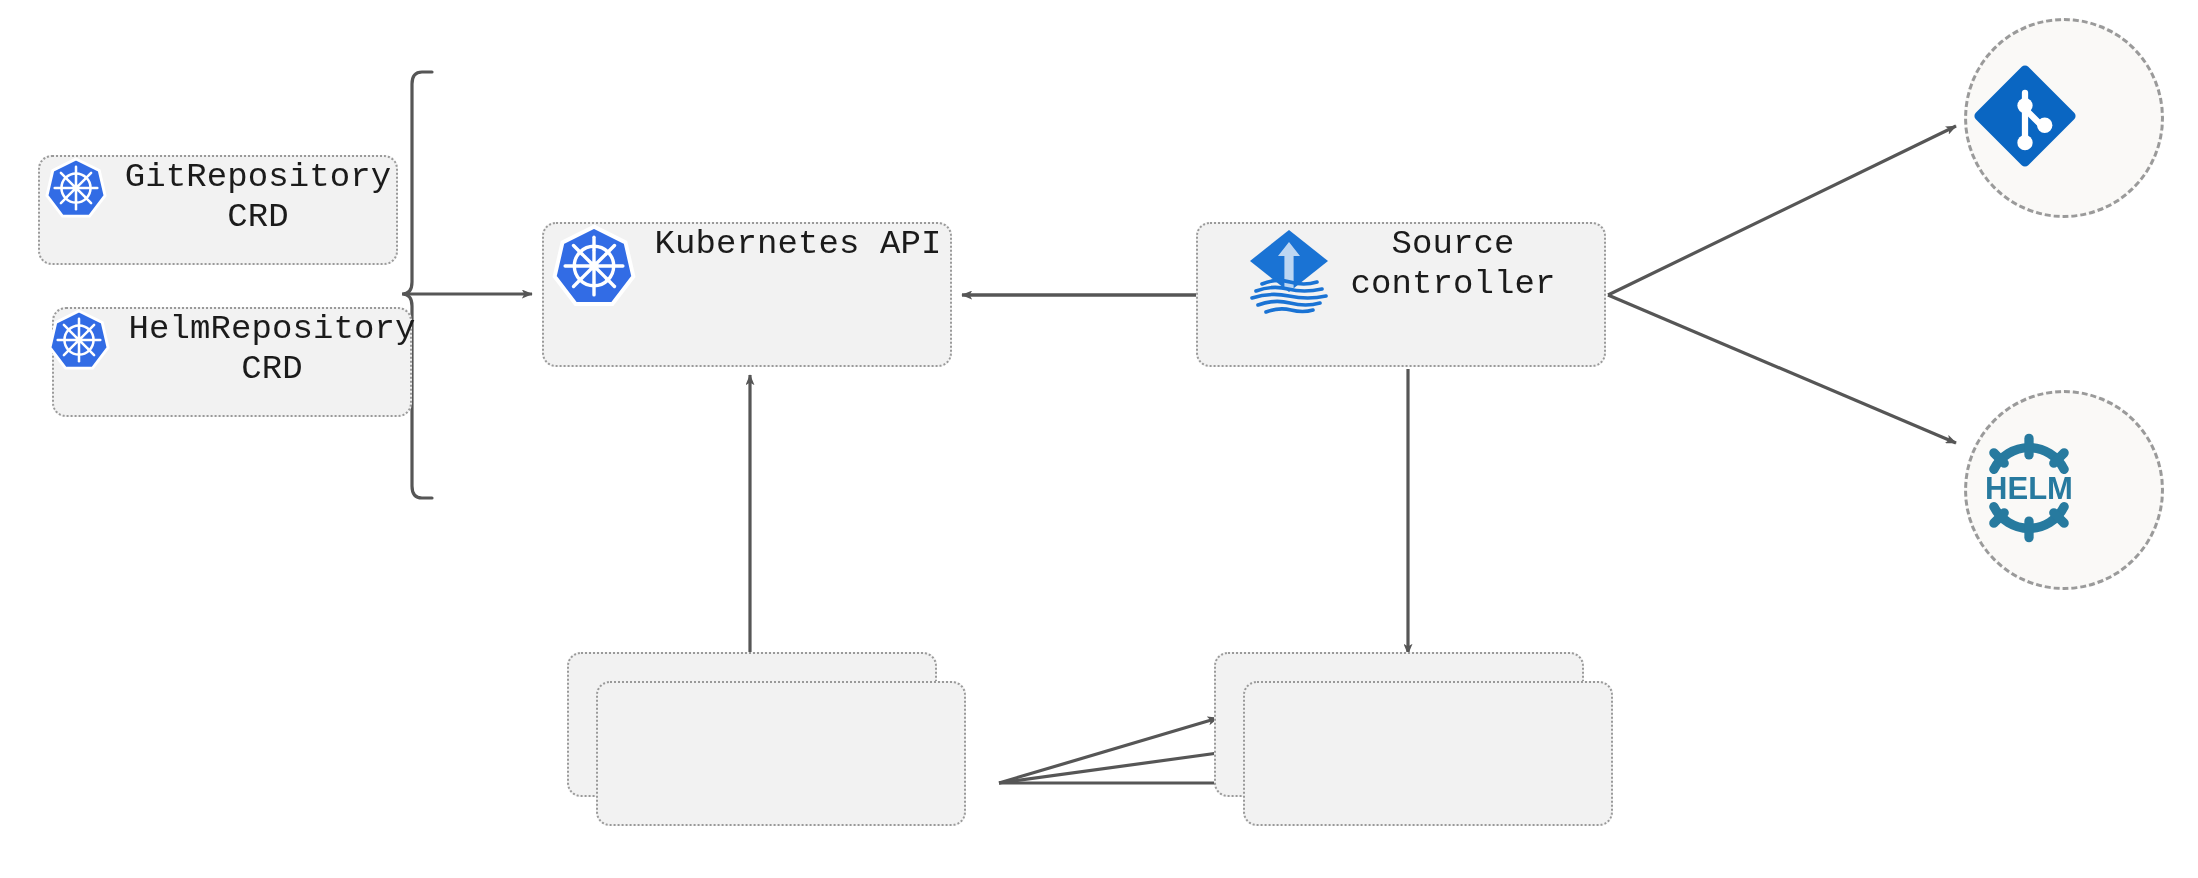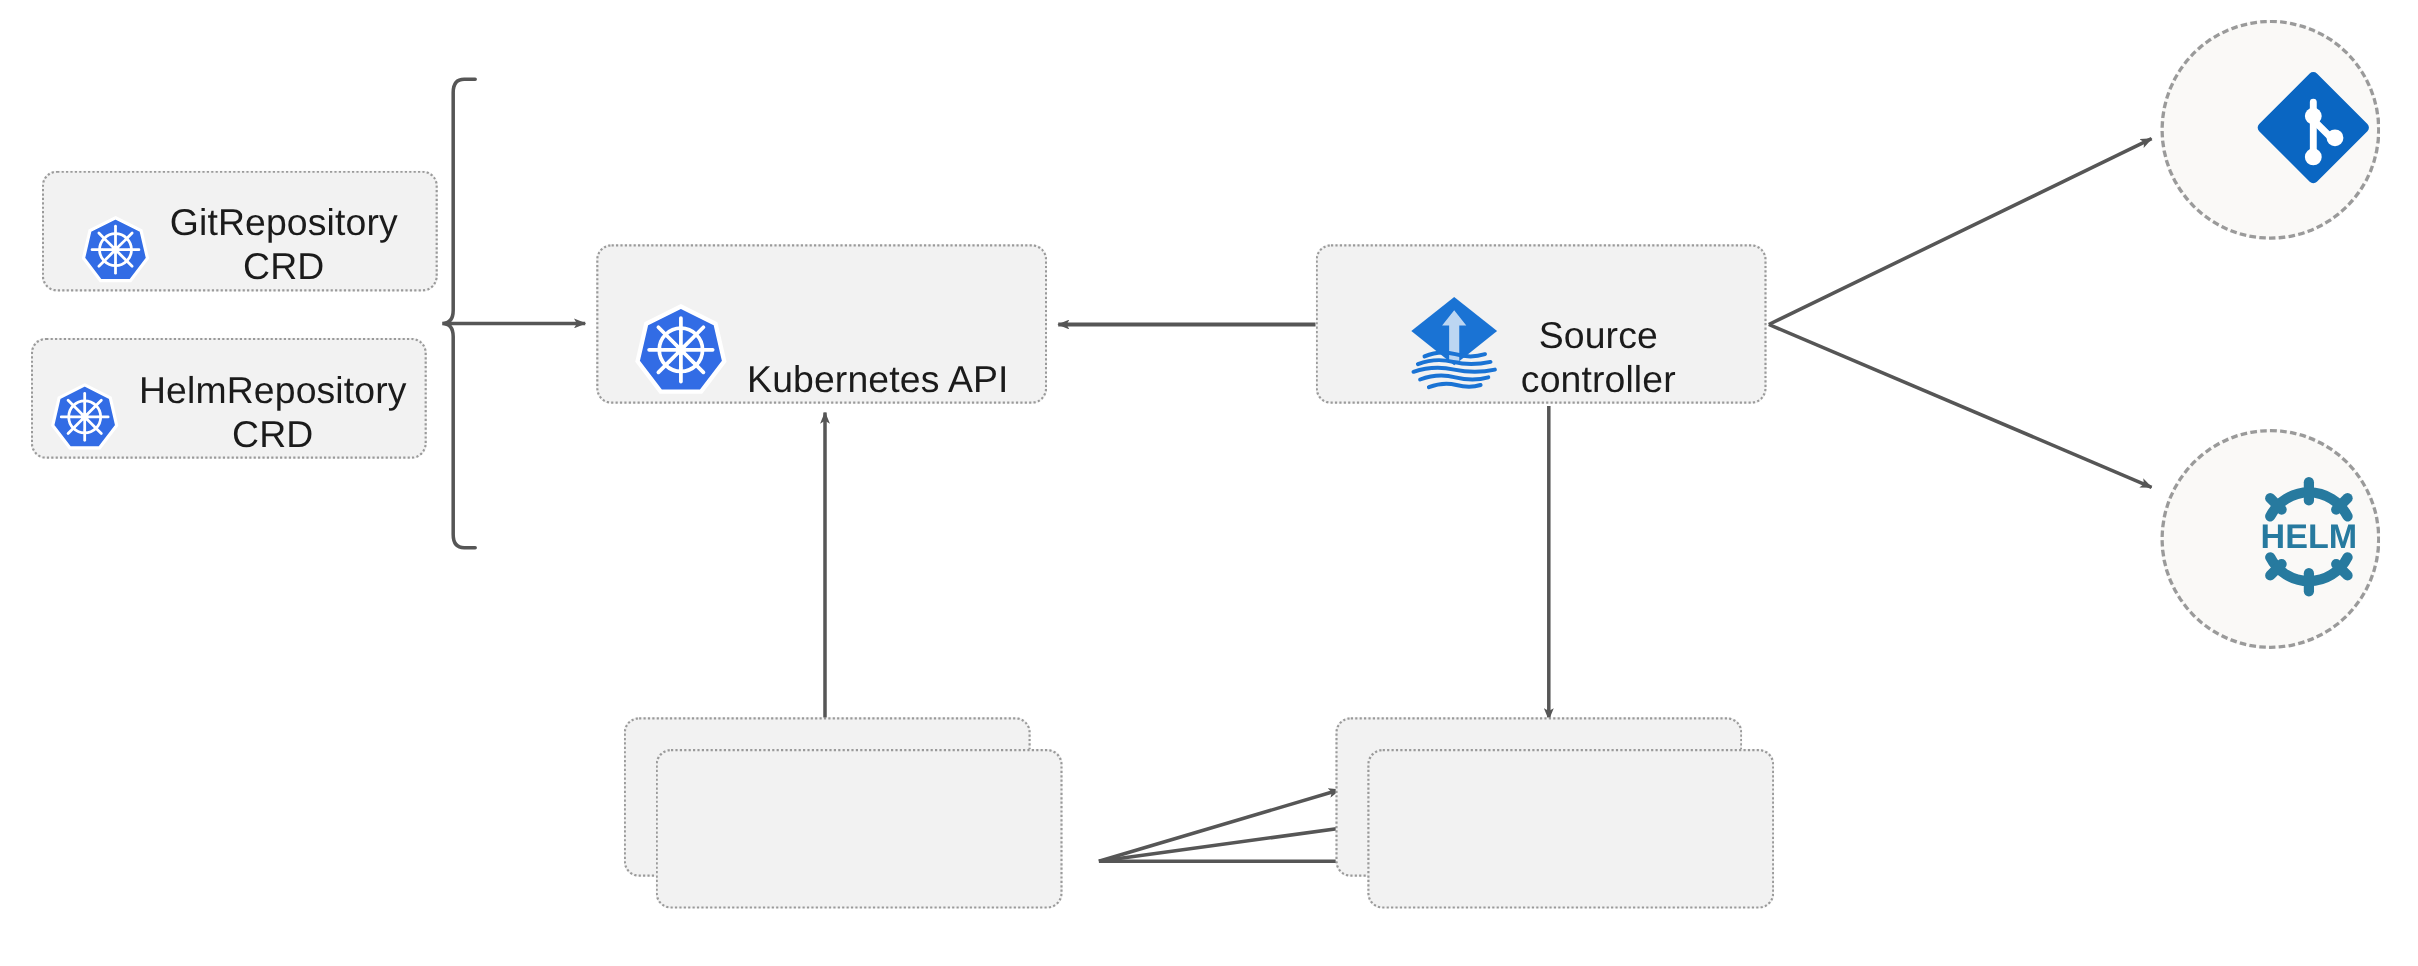--- a/index.html
+++ b/index.html
@@ -27,23 +27,24 @@
   }
 
   
   .node {
     position: absolute;
     box-sizing: border-box;
     background: #f2f2f2;
     border: 2px dotted #9a9a9a;
     border-radius: 14px;
     display: flex;
-    align-items: flex-end;
+    align-items: flex-start;
     justify-content: center;
     gap: 18px;
+    font-family: Liberation Mono, monospace;
   }
   .node .label {
     color: #1b1b1b;
     font-size: 34px;
     line-height: 1.18;
     text-align: center;
     white-space: pre-line;
     letter-spacing: 0.1px;
   }
   .node .icon {
@@ -61,21 +62,21 @@
 
   
   .circle-node {
     position: absolute;
     box-sizing: border-box;
     background: #faf9f7;
     border: 3px dashed #9a9a9a;
     border-radius: 50%;
     display: flex;
     align-items: center;
-    justify-content: flex-end;
+    justify-content: flex-start;
   }
 </style>
 </head>
 <body>
 
 <div id="canvas">
 
   <svg class="edges" viewBox="0 0 2198 878">
     <defs>
       <marker id="arrowhead" markerWidth="11" markerHeight="9" refX="10.2" refY="4.5" orient="auto" markerUnits="userSpaceOnUse">
@@ -130,21 +131,21 @@
           <line x1="23.5" y1="40.5" x2="30.5" y2="33.5"></line>
           <line x1="40.5" y1="40.5" x2="33.5" y2="33.5"></line>
         </g>
         <circle cx="32" cy="32" r="3.6" fill="#ffffff"></circle>
       </svg>
     </span>
     <span class="label">GitRepository
 CRD</span>
   </div>
 
-  <div class="node" style="left:28px; top:307px; width:360px; height:110px;">
+  <div class="node" style="left:52px; top:307px; width:360px; height:110px;">
     <span class="icon">
       <svg width="62" height="62" viewBox="0 0 64 64">
         <polygon points="32,2 56,14 62,40 46,61 18,61 2,40 8,14" fill="#326ce5" stroke="#ffffff" stroke-width="3"></polygon>
         <g fill="none" stroke="#ffffff" stroke-width="2.6" stroke-linecap="round">
           <circle cx="32" cy="32" r="15"></circle>
           <line x1="32" y1="10" x2="32" y2="19"></line>
           <line x1="32" y1="45" x2="32" y2="54"></line>
           <line x1="10" y1="32" x2="19" y2="32"></line>
           <line x1="45" y1="32" x2="54" y2="32"></line>
           <line x1="16.4" y1="16.4" x2="22.8" y2="22.8"></line>

